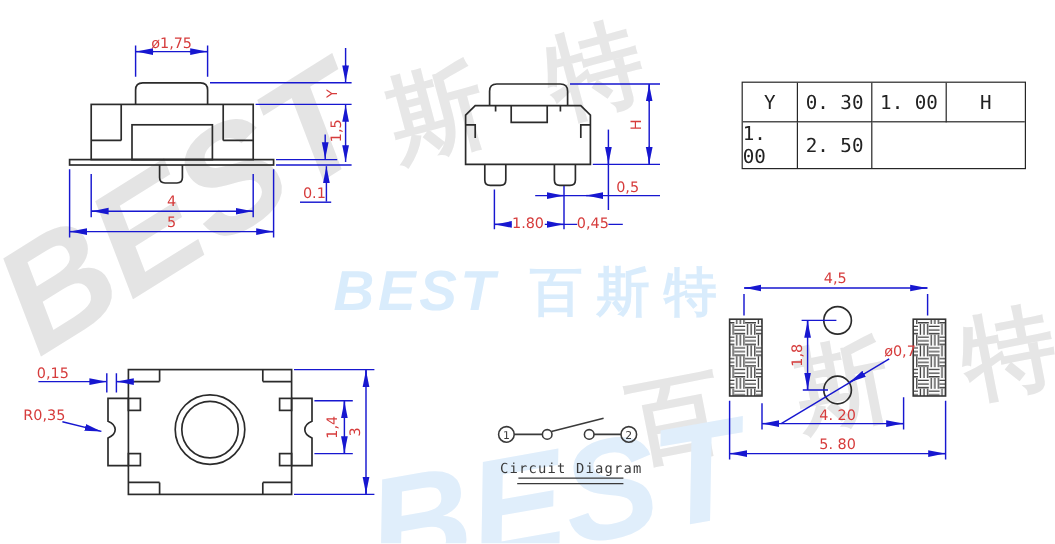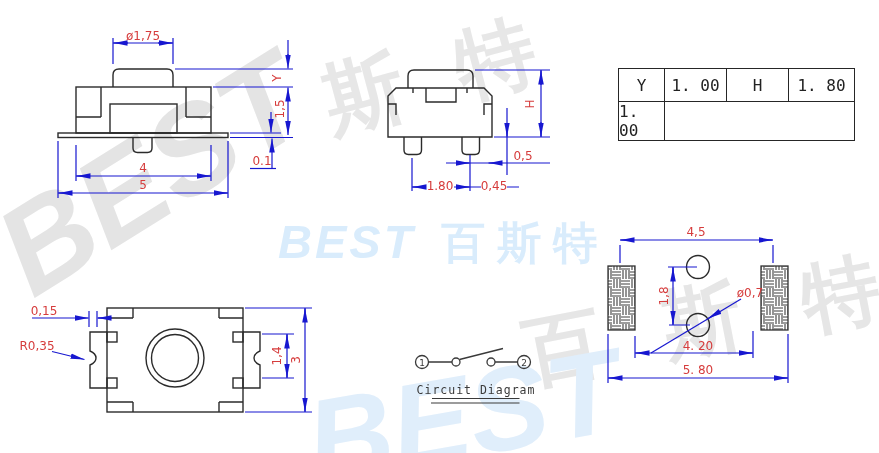--- a/index.html
+++ b/index.html
@@ -204,19 +204,20 @@
       <text class="rt" x="696" y="236" text-anchor="middle">4,5</text>
       <text class="rt" x="668" y="296" text-anchor="middle" transform="rotate(-90 668 296)">1,8</text>
       <text class="rt" x="750" y="297" text-anchor="middle">ø0,7</text>
       <text class="rt" x="698" y="350" text-anchor="middle">4. 20</text>
       <text class="rt" x="698" y="374" text-anchor="middle">5. 80</text>
     </g>
   </svg>
 
   <div class="spec">
     <div class="cell">Y</div>
+    <div class="cell">0. 30</div>
     <div class="cell">1. 00</div>
     <div class="cell">H</div>
-    <div class="cell">1. 80</div>
     <div class="cell">1. 00</div>
+    <div class="cell">2. 50</div>
   </div>
 
 </div>
 
 </body></html>

